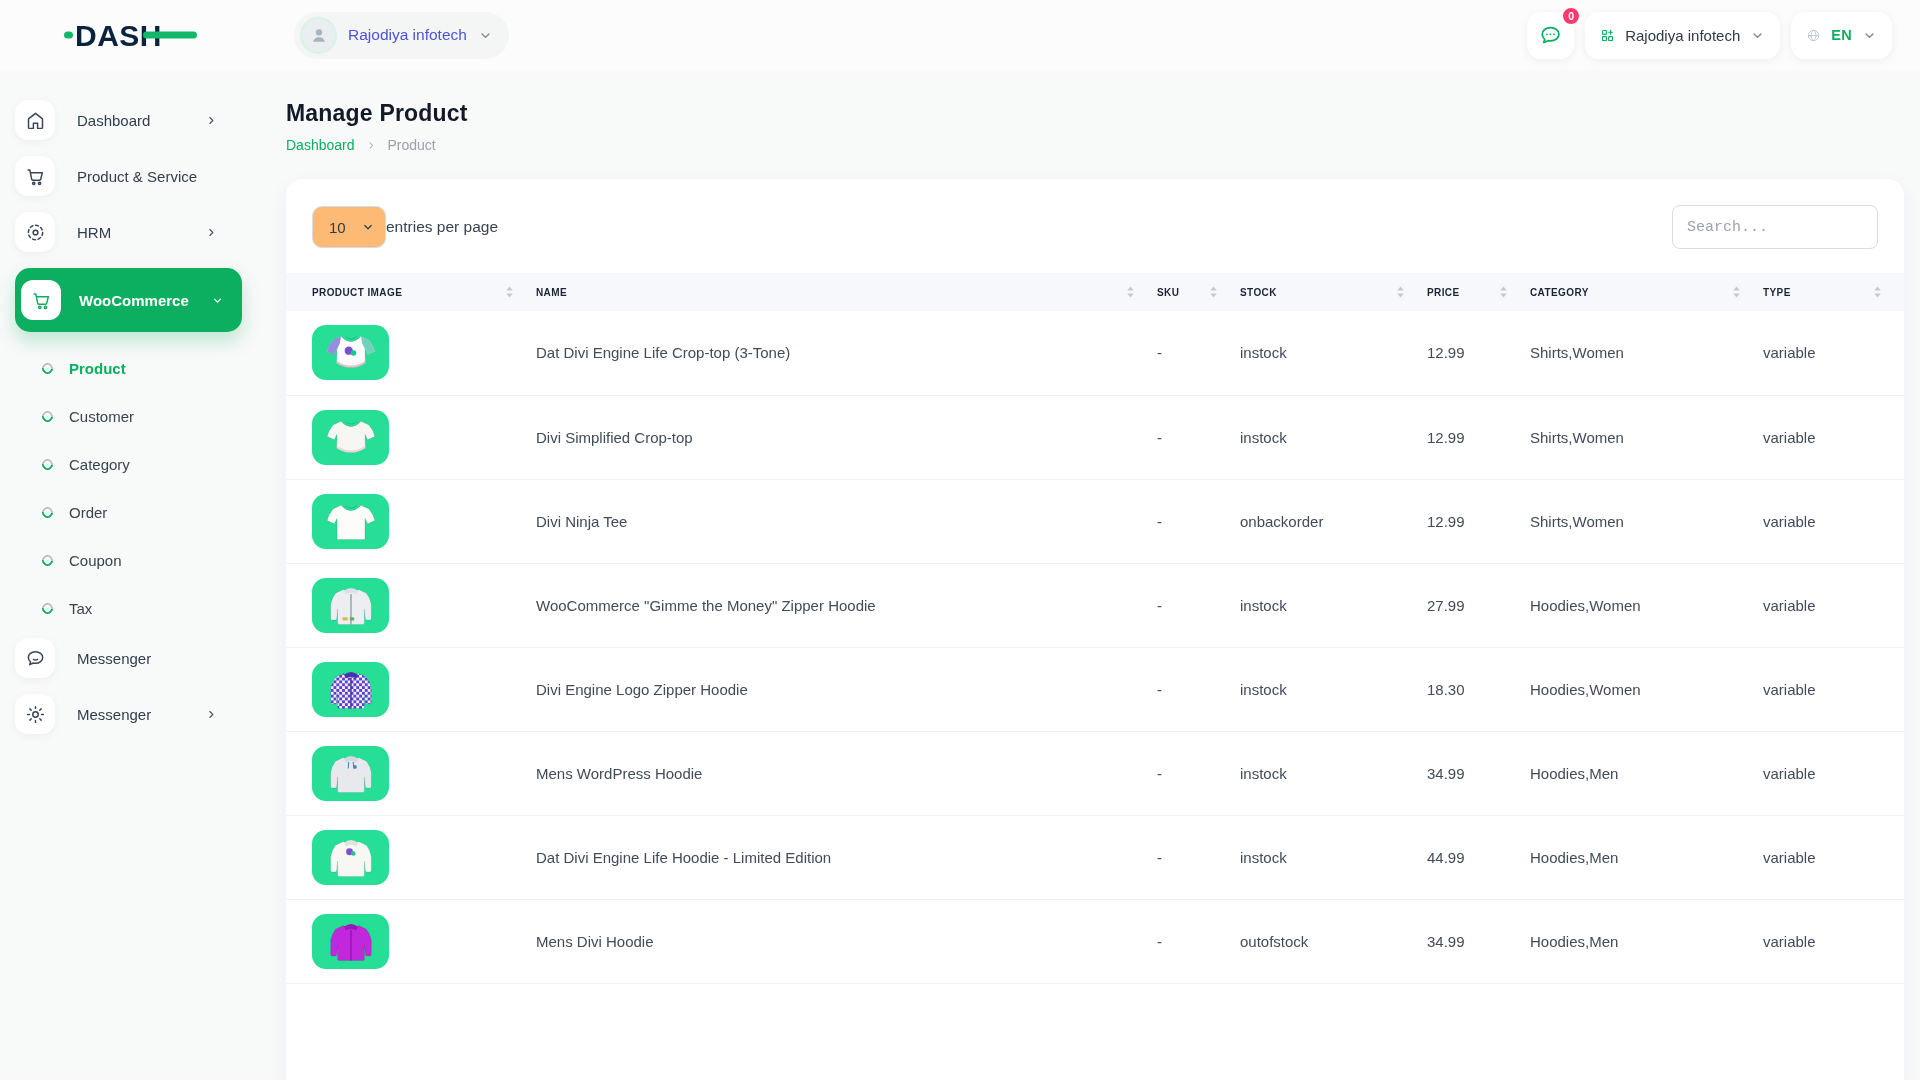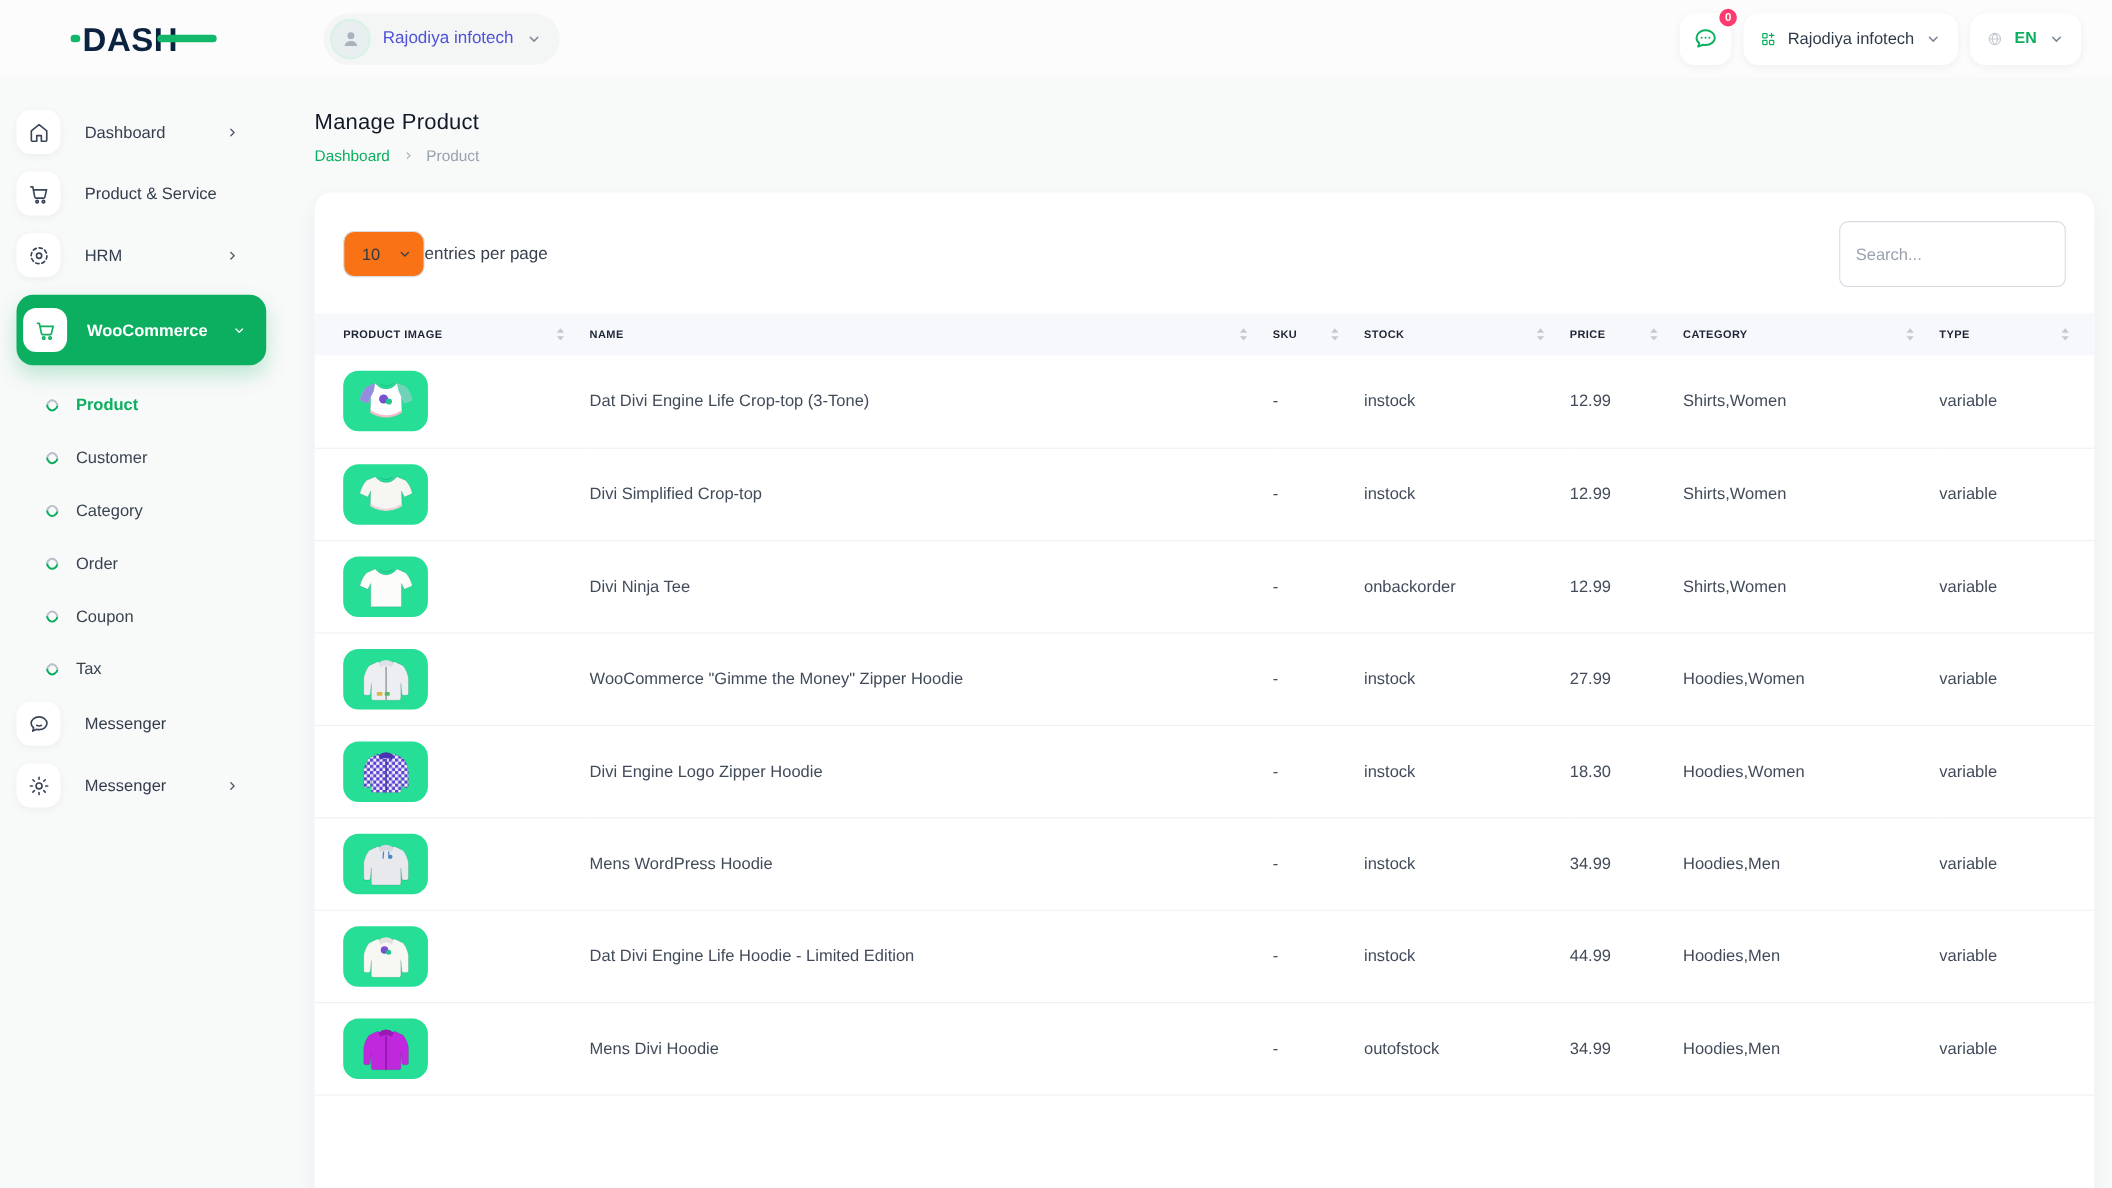--- a/index.html
+++ b/index.html
@@ -72,43 +72,43 @@
   .sub-list { padding-left:27px !important; margin-bottom:6px !important; }
   .sub-item { display:flex; align-items:center; height:48px; cursor:pointer; }
   .bullet {
     width:11px; height:11px; border-radius:50%; border:2.5px solid #b9c0ca;
     border-bottom-color:#0caf60; border-left-color:#0caf60; transform:rotate(-40deg);
   }
   .sub-label { margin-left:16px; font-size:15px; color:#3a4450; }
   .sub-item.active .sub-label { color:#0caf60; font-weight:700; }
   
   .main { position:absolute; left:260px; top:70px; right:0; bottom:0; padding:30px 16px 0 26px; }
-  h1.page-title { margin:0; font-size:20px; color:#121a28; font-weight:400; letter-spacing:.2px; }
+  h1.page-title { margin:0; font-size:23px; color:#121a28; font-weight:700; letter-spacing:.2px; }
   .crumbs { margin-top:10px; display:flex; align-items:center; gap:11px; font-size:14px; }
   .crumb-link { color:#0caf60; text-decoration:none; cursor:pointer; }
   .crumb-sep { color:#a7aeb8; display:flex; }
   .crumb-sep svg { width:11px; height:11px; }
   .crumb-current { color:#9aa2ad; }
   .card {
     margin-top:26px; background:#fff; border-radius:16px;
     box-shadow:0 6px 20px rgba(24,39,75,.05); padding-top:26px; height:980px;
   }
   .toolbar { display:flex; align-items:center; padding:0 26px; }
   .select-wrap { position:relative; }
   select.entries {
     appearance:none; -webkit-appearance:none; width:74px; height:42px;
-    border:1px solid #d7dce3; border-radius:10px; background:#f97316;
+    border:1px solid #d7dce3; border-radius:10px; background:#fdba74;
     font-size:15px; color:#2f3a48; padding:0 28px 0 16px; font-family:inherit; cursor:pointer;
   }
   .select-chev { position:absolute; right:11px; top:50%; transform:translateY(-50%); pointer-events:none; color:#39424f; display:flex; }
   .select-chev svg { width:14px; height:14px; }
   .entries-label { margin-left:0; font-size:15.5px; color:#39424f; }
   input.search {
-    margin-left:auto; width:206px; height:60px; border:1px solid #d7dce3; border-radius:8px;
-    padding:0 14px; font-size:15px; color:#39424f; font-family:Liberation Sans, sans-serif; background:#fff;
+    margin-left:auto; width:206px; height:44px; border:1px solid #d7dce3; border-radius:8px;
+    padding:0 14px; font-size:15px; color:#39424f; font-family:Liberation Mono, monospace; background:#fff;
   }
   input.search::placeholder { color:#9aa2ae; }
   
   table.products { width:100%; border-collapse:collapse; margin-top:24px; table-layout:fixed; }
   thead th { background:#f7f8fc; height:38px; padding:0; text-align:left; }
   .th-inner {
     display:flex; align-items:center; padding-right:22px;
     font-size:10px; font-weight:700; letter-spacing:.4px; color:#1c2434;
   }
   th:first-child .th-inner { padding-left:26px; }

